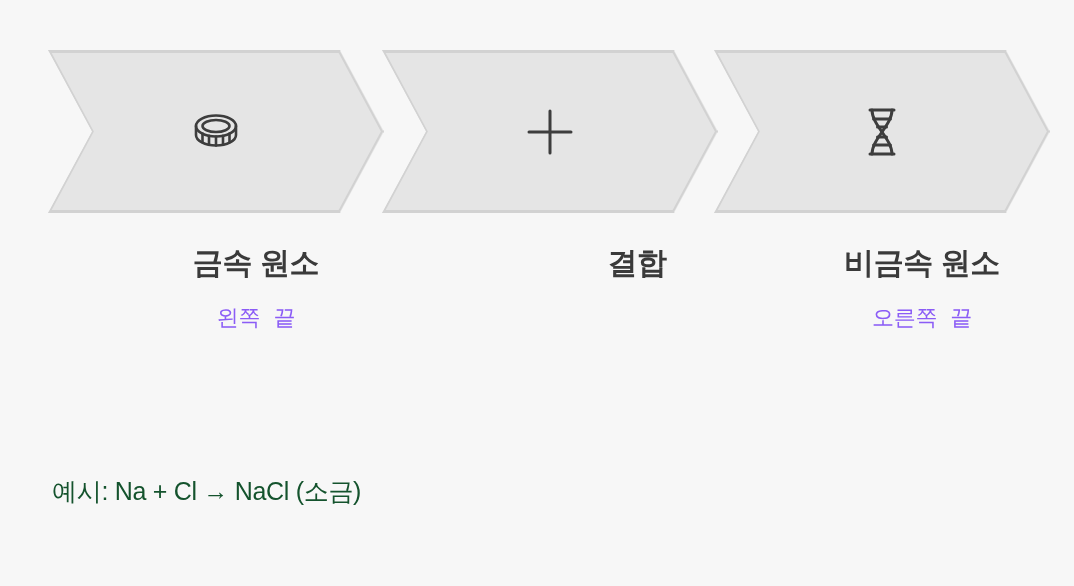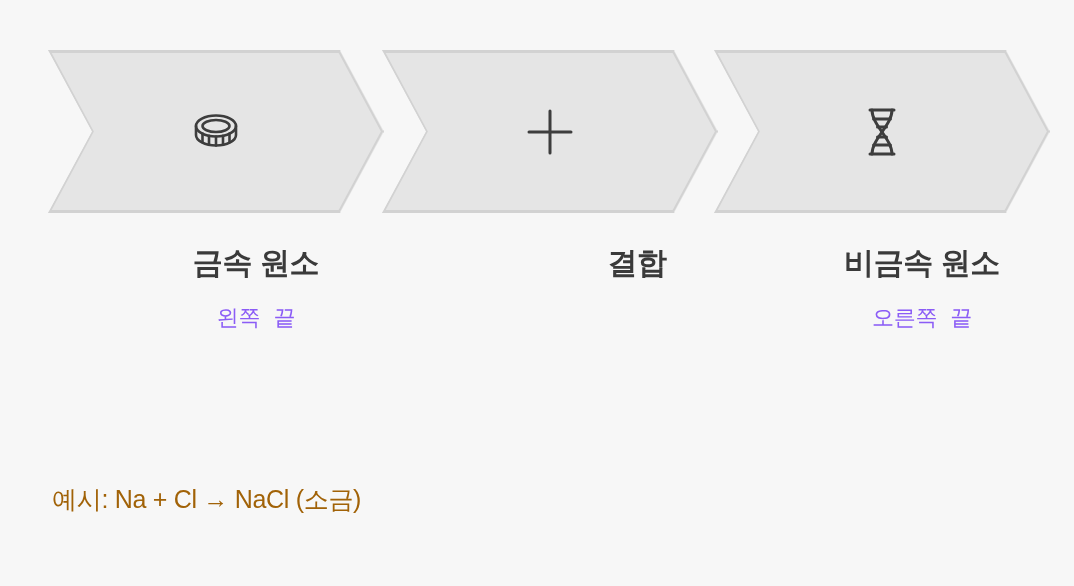--- a/index.html
+++ b/index.html
@@ -108,25 +108,24 @@
     white-space: nowrap;
     font-family: Liberation Mono, monospace;
   }
 
   
   .example {
     position: absolute;
     left: 52px;
     top: 474px;
     font-size: 25px;
-    color: #a16207;
+    color: #14532d;
     letter-spacing: -0.3px;
     line-height: 34px;
     white-space: nowrap;
-    margin-top: 8px;
   }
 </style>
 </head>
 <body>
 
 <div class="stage">
 
   <div class="chevron-row">
 
     <div class="chevron chev-1">

